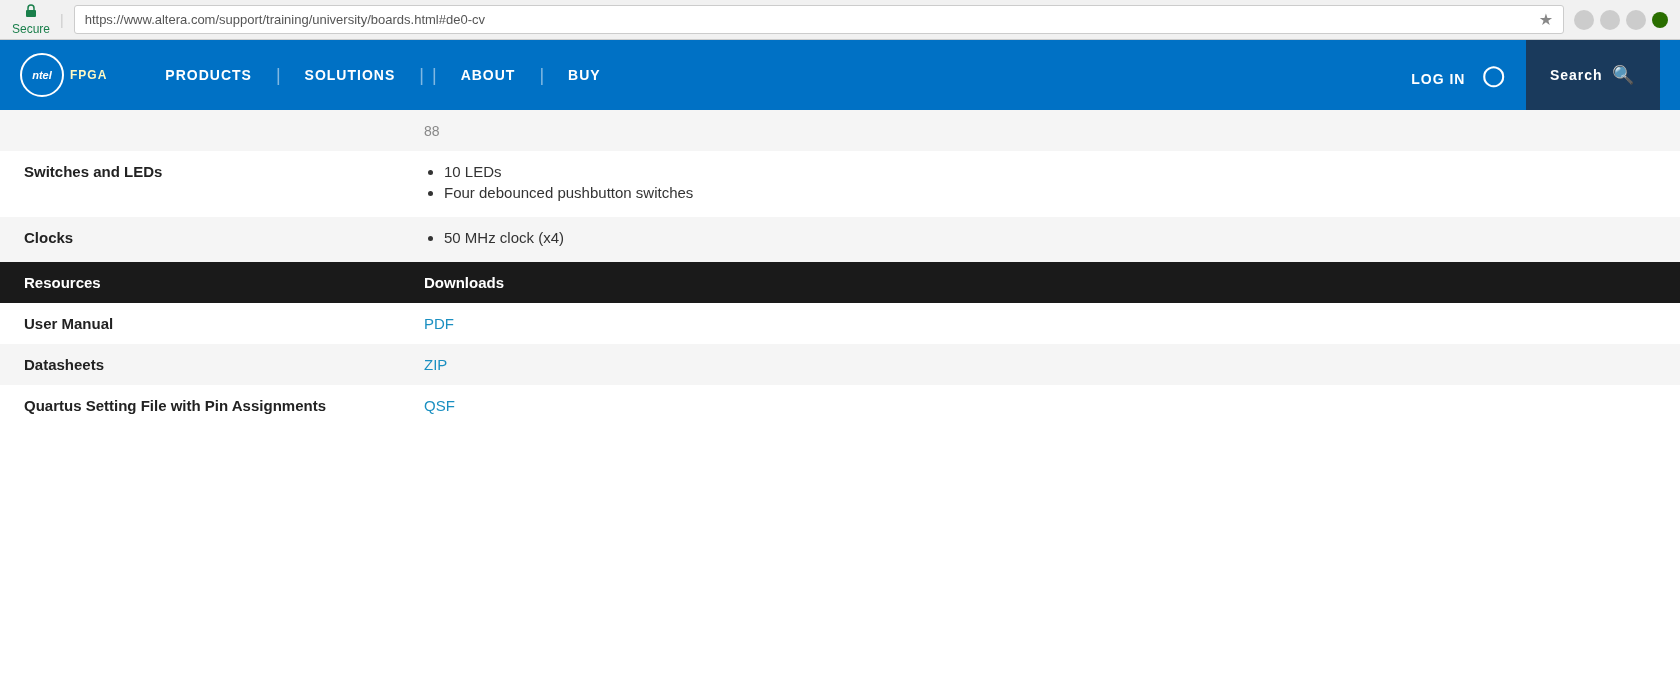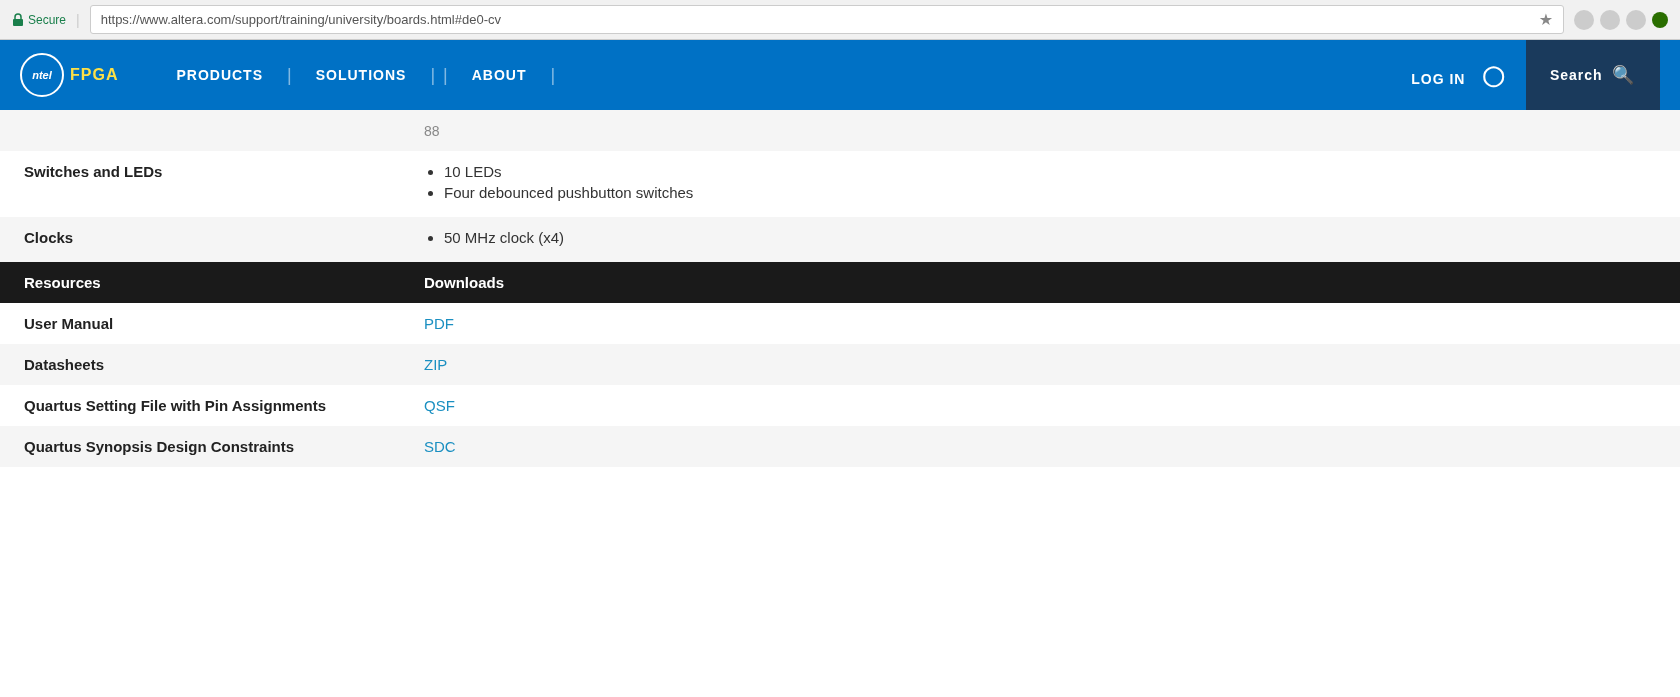--- a/index.html
+++ b/index.html
@@ -15,20 +15,21 @@
       gap: 10px;
       height: 40px;
     }
     .secure-badge {
       display: flex;
       align-items: center;
       gap: 4px;
       color: #1a7f4b;
       font-size: 12px;
       white-space: nowrap;
+      flex-direction: column;
     }
     .lock-icon {
       width: 12px;
       height: 14px;
     }
     .url-bar {
       flex: 1;
       background: #fff;
       border: 1px solid #ccc;
       border-radius: 3px;
@@ -68,22 +69,22 @@
       display: flex;
       align-items: center;
       justify-content: center;
       color: #fff;
       font-size: 11px;
       font-style: italic;
       font-weight: bold;
       background: #0071c5;
     }
     .fpga-text {
-      color: #fde047;
-      font-size: 16px;
+      color: #fef9c3;
+      font-size: 12px;
       font-weight: bold;
       letter-spacing: 1px;
     }
     .nav-items {
       display: flex;
       align-items: center;
       gap: 0;
       flex: 1;
     }
     .nav-item {
@@ -239,20 +240,21 @@
     <span class="fpga-text">FPGA</span>
   </div>
   <div class="nav-items">
     <a class="nav-item">PRODUCTS</a>
     <span class="nav-divider">|</span>
     <a class="nav-item">SOLUTIONS</a>
     <span class="nav-divider">|</span>
     <span class="nav-divider">|</span>
     <a class="nav-item">ABOUT</a>
     <span class="nav-divider">|</span>
+    <a class="nav-item">BUY</a>
   </div>
   <div class="nav-right">
     <div class="login-btn">
       <span>LOG IN</span>
       <span class="person-icon">◯</span>
     </div>
     <div class="search-btn">
       <span>Search</span>
       <span class="search-icon-nav">🔍</span>
     </div>
@@ -308,21 +310,15 @@
       </td>
     </tr>
 
     <tr class="resources-row">
       <td class="label-cell">Quartus Setting File with Pin Assignments</td>
       <td class="value-cell">
         <a class="download-link" href="#">QSF</a>
       </td>
     </tr>
 
-    <tr class="resources-row-alt">
-      <td class="label-cell">Quartus Synopsis Design Constraints</td>
-      <td class="value-cell">
-        <a class="download-link" href="#">SDC</a>
-      </td>
-    </tr>
   </tbody>
     </table>
 </div>
 
 </body></html>

